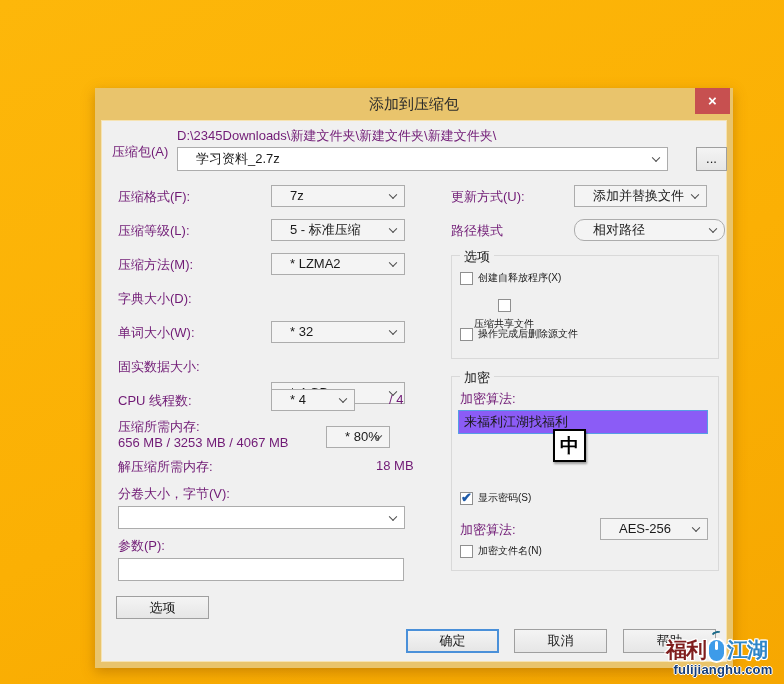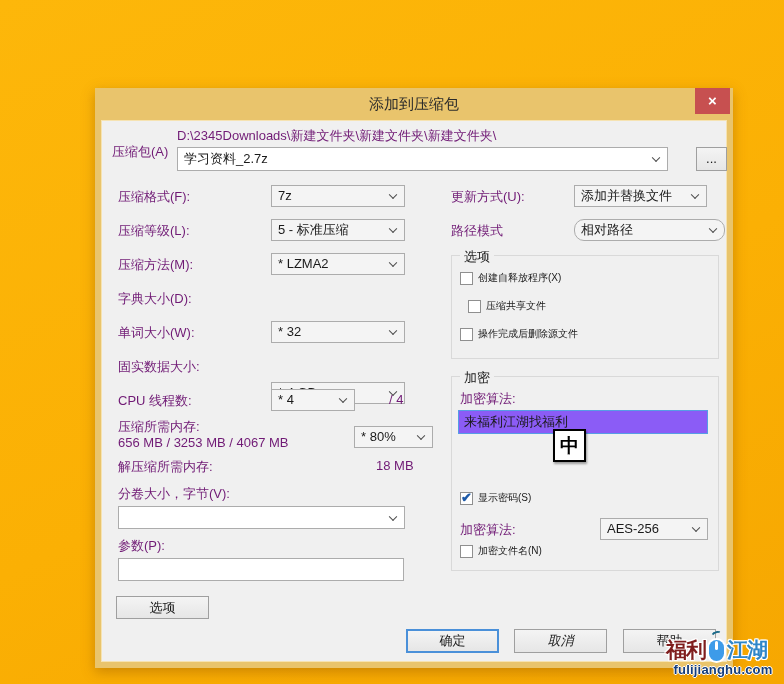--- a/index.html
+++ b/index.html
@@ -23,21 +23,21 @@
     font-size:15px; font-weight:bold; cursor:pointer;
   }
   .client {
     position:absolute; left:6px; top:32px; width:626px; height:542px;
     background:#f0f0f0; border:1px solid #f6e3b2;
   }
   .lbl { position:absolute; font-size:13px; white-space:nowrap; color:#701a75; }
   .dd {
     position:absolute; height:22px; background:#f4f4f4;
     border:1px solid #acacac; font-size:13px; line-height:20px;
-    padding-left:6px; white-space:nowrap; overflow:hidden; cursor:default;
+    padding-left:18px; white-space:nowrap; overflow:hidden; cursor:default;
   }
   .dd.white { background:#fff; }
   .chev {
     position:absolute; right:8px; top:50%; width:6px; height:6px;
     border-right:1.6px solid #4d4d4d; border-bottom:1.6px solid #4d4d4d;
     transform:translateY(-72%) rotate(45deg);
   }
   .txt {
     position:absolute; height:23px; background:#fff; border:1px solid #acacac;
     font-size:13px; line-height:21px; padding-left:6px;
@@ -139,21 +139,21 @@
 
     <div class="lbl" style="left:16px;top:237px;">固实数据大小:</div>
     <div class="dd" style="left:169px;top:234px;width:134px;margin-top:27px;"><span>* 4 GB</span><i class="chev"></i></div>
 
     <div class="lbl" style="left:16px;top:271px;">CPU 线程数:</div>
     <div class="dd" style="left:169px;top:268px;width:84px;"><span>* 4</span><i class="chev"></i></div>
     <div class="lbl" style="left:287px;top:271px;">/ 4</div>
 
     <div class="lbl" style="left:16px;top:297px;">压缩所需内存:</div>
     <div class="lbl" style="left:16px;top:314px;">656 MB / 3253 MB / 4067 MB</div>
-    <div class="dd" style="left:224px;top:305px;width:79px;margin-left:28px;"><span>* 80%</span><i class="chev"></i></div>
+    <div class="dd" style="left:224px;top:305px;width:64px;"><span>* 80%</span><i class="chev"></i></div>
 
     <div class="lbl" style="left:16px;top:337px;">解压缩所需内存:</div>
     <div class="lbl" style="left:274px;top:337px;">18 MB</div>
 
     <div class="lbl" style="left:16px;top:364px;">分卷大小，字节(V):</div>
     <div class="dd white" style="left:16px;top:385px;width:287px;height:23px;"><span></span><i class="chev"></i></div>
 
     <div class="lbl" style="left:16px;top:416px;">参数(P):</div>
     <div class="txt" style="left:16px;top:437px;width:286px;"></div>
 
@@ -166,21 +166,21 @@
     <div class="dd" style="left:472px;top:98px;width:151px;border-radius:10px;"><span>相对路径</span><i class="chev"></i></div>
 
     <div class="grp" style="left:349px;top:134px;width:268px;height:104px;">
       <div class="grp-title">选项</div>
       <div class="cbrow" style="left:8px;top:15px;">
         <span class="cb">
             <span class="mark"></span>
           </span>
         <span class="cb-label">创建自释放程序(X)</span>
       </div>
-      <div class="cbrow" style="left:16px;top:43px;">
+      <div class="cbrow" style="left:22px;top:43px;flex-direction:column;">
         <span class="cb">
             <span class="mark"></span>
           </span>
         <span class="cb-label">压缩共享文件</span>
       </div>
       <div class="cbrow" style="left:8px;top:71px;">
         <span class="cb">
             <span class="mark"></span>
           </span>
         <span class="cb-label">操作完成后删除源文件</span>
@@ -206,21 +206,21 @@
         <span class="cb">
             <span class="mark"></span>
           </span>
         <span class="cb-label">加密文件名(N)</span>
       </div>
     </div>
 
     <div class="ime" style="left:451px;top:308px;">中</div>
 
     <div class="btn default" style="left:304px;top:508px;width:93px;">确定</div>
-    <div class="btn" style="left:412px;top:508px;width:93px;font-style:italic;">取消</div>
+    <div class="btn" style="left:412px;top:508px;width:93px;">取消</div>
     <div class="btn" style="left:521px;top:508px;width:93px;">帮助</div>
   </div>
 </div>
 
 <div class="watermark">
   <div class="wm-row1">
     <span class="wm-red">福利</span>
     <span class="mouse">
         <span class="cord"></span>
         <span class="stripe"></span>

